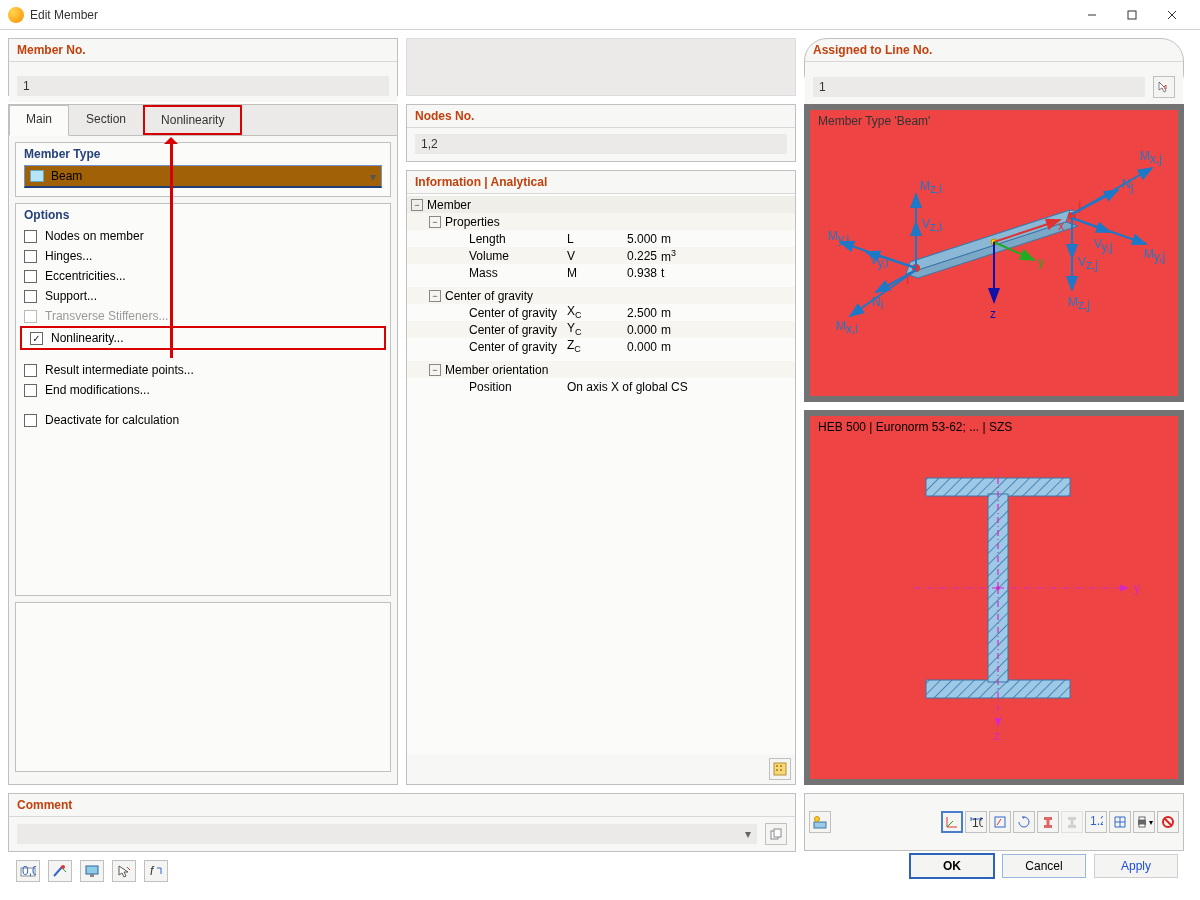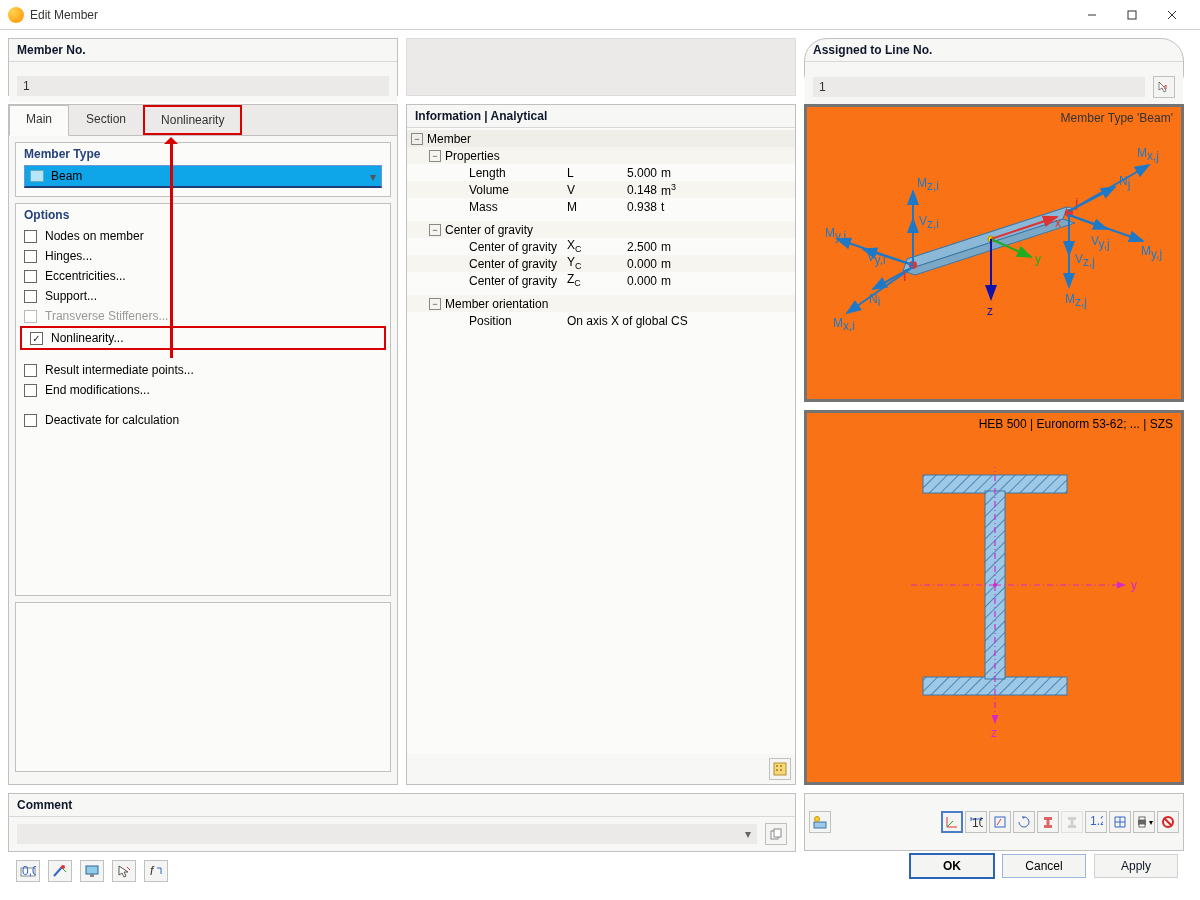--- a/index.html
+++ b/index.html
@@ -7,39 +7,39 @@
 
 .titlebar { height: 30px; display: flex; align-items: center; padding: 0 8px; border-bottom: 1px solid #d0d0d0; }
 .titlebar .app-icon { width: 16px; height: 16px; border-radius: 50%; background: radial-gradient(circle at 30% 30%, #FFD54F, #FF8F00); margin-right: 6px; }
 .titlebar .title { flex: 1; color: #333; }
 .titlebar .win-btn { width: 40px; height: 30px; display: flex; align-items: center; justify-content: center; color: #333; cursor: default; }
 
 .dialog-body { padding: 8px; display: flex; flex-direction: column; height: 870px; }
 
 .top-row { display: flex; gap: 8px; }
 .panel { background: #f7f7f6; border: 1px solid #c0c0c0; }
-.panel-header { padding: 4px 8px; color: #0f172a; font-weight: 600; border-bottom: 1px solid #d8d8d8; }
+.panel-header { padding: 4px 8px; color: #c2410c; font-weight: 600; border-bottom: 1px solid #d8d8d8; }
 .panel-body { padding: 6px 8px; background: #f7f7f6; }
 
 .col-left { width: 390px; display: flex; flex-direction: column; gap: 8px; }
 .col-mid  { width: 390px; display: flex; flex-direction: column; gap: 8px; }
 .col-right{ width: 380px; display: flex; flex-direction: column; gap: 8px; }
 
 .input-flat { width: 100%; border: none; background: #eceae8; padding: 3px 6px; color: #333; }
 
 .tabs { display: flex; border-bottom: 1px solid #c0c0c0; background: #eceae8; }
 .tab { padding: 6px 16px; border: 1px solid transparent; border-bottom: none; color: #333; cursor: default; }
 .tab.active { background: #fbfbfa; border-color: #c0c0c0; border-bottom: 1px solid #fbfbfa; margin-bottom: -1px; }
 .tab.highlight { border: 2px solid #d80000; }
 
 .section-label { color: #26427b; font-weight: 600; padding: 4px 8px; }
 .inner-box { border: 1px solid #c0c0c0; background: #fbfbfa; margin: 0 6px 6px 6px; }
 
 .select-field { width: 100%; position: relative; }
-.select-field .value { border: 1px solid #6f95d2; border-bottom: 2px solid #1f3d7a; background: #0ea5e9; padding: 3px 22px 3px 26px; }
+.select-field .value { border: 1px solid #6f95d2; border-bottom: 2px solid #1f3d7a; background: #a16207; padding: 3px 22px 3px 26px; }
 .select-field .chev { position: absolute; right: 6px; top: 5px; color: #555; }
 .select-field .swatch { position: absolute; left: 6px; top: 5px; width: 14px; height: 12px; background: #b6e4f9; border: 1px solid #6ab; }
 
 .check-row { display: flex; align-items: center; gap: 8px; padding: 3px 8px; }
 .checkbox { width: 13px; height: 13px; border: 1px solid #666; background: #fff; display: inline-flex; align-items: center; justify-content: center; font-size: 10px; color: #222; }
 .checkbox.checked::after { content: "✓"; }
 .check-row.disabled { color: #9a9a9a; }
 .check-row.hl { border: 2px solid #d80000; }
 
 .tree-root { padding: 2px 0; background: #fbfbfa; min-height: 200px; }
@@ -57,28 +57,28 @@
 .tree-root .alt { background: #f6f5ef; }
 
 .btn-icon { width: 22px; height: 22px; border: 1px solid #c0c0c0; background: #f4f4f2; display: inline-flex; align-items: center; justify-content: center; margin-left: 4px; }
 
 .footer-icons { display: flex; gap: 8px; padding: 8px 0 0 8px; }
 .footer-icons .ic { width: 24px; height: 22px; border: 1px solid #c0c0c0; background: #f4f4f2; display: flex; align-items: center; justify-content: center; }
 
 .dlg-buttons { display: flex; gap: 8px; position: absolute; right: 14px; bottom: 14px; }
 .dlg-btn { width: 84px; height: 24px; border: 1px solid #9cb7dd; background: #f4f4f2; display: flex; align-items: center; justify-content: center; cursor: default; }
 .dlg-btn.primary { border: 1px solid #2a63b7; background: #f4f4f2; outline: 1px solid #2a63b7; font-weight: bold; }
-.dlg-btn.disabled { color: #0f172a; border-color: #d0d0d0; }
+.dlg-btn.disabled { color: #1d4ed8; border-color: #d0d0d0; }
 
 .red-arrow { position:absolute; width:3px; background:#d80000; z-index:5; }
 .red-arrow::before { content:""; position:absolute; top:-10px; left:-6px; border:7px solid transparent; border-bottom-color:#d80000; }
 
 svg text { font-family: "Segoe UI", sans-serif; }
 
-.preview-panel { border: 3px solid #737373; background: #f97316; text-align: right; }
+.preview-panel { border: 6px solid #737373; background: #ef4444; }
 
 .tool-strip { display:flex; gap:2px; padding:4px; justify-content:flex-end; }
 .tool-strip .tb { width:22px; height:22px; border:1px solid #c0c0c0; background:#f4f4f2; display:flex; align-items:center; justify-content:center; }
 .tool-strip .tb.sel { border:2px solid #4a7ecb; }
 .tool-strip .tb.danger svg path, .tool-strip .tb.danger svg line { stroke:#d22; }
 </style>
 </head>
 <body>
 
 <div class="titlebar">
@@ -188,20 +188,24 @@
             </div>
         </div>
 
         <div class="inner-box" style="height:170px;"></div>
       </div>
 
       <div class="red-arrow" style="left:162px; top:36px; height:218px;"></div>
     </div>
 
     <div class="col-mid">
+      <div class="panel" style="height:58px;">
+        <div class="panel-header">Nodes No.</div>
+        <div class="panel-body"><input class="input-flat" value="1,2" style=""></div>
+      </div>
 
       <div class="panel" style="flex:1; display:flex; flex-direction:column;">
         <div class="panel-header">Information | Analytical</div>
         <div class="tree-root" style="flex:1;">
           <div class="tree-row tree-section-hdr">
               <span class="tree-ind" style="width:4px;"></span>
               <span class="tree-toggle">−</span>
               <span class="tree-label">Member</span>
             </div>
 
@@ -212,21 +216,21 @@
             </div>
           <div class="kv-row">
               <span class="name">Length</span>
               <span class="sym">L</span>
               <span class="val">5.000</span>
               <span class="unit">m</span>
             </div>
           <div class="kv-row alt">
               <span class="name">Volume</span>
               <span class="sym">V</span>
-              <span class="val">0.148</span>
+              <span class="val">0.225</span>
               <span class="unit"><span>m</span><sup>3</sup></span>
             </div>
           <div class="kv-row">
               <span class="name">Mass</span>
               <span class="sym">M</span>
               <span class="val">0.938</span>
               <span class="unit">t</span>
             </div>
           <div style="height:6px;"></div>
           <div class="tree-row alt">

